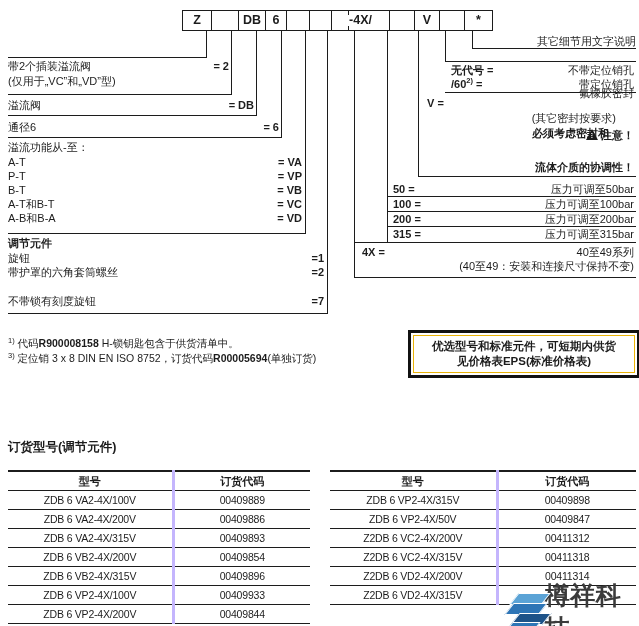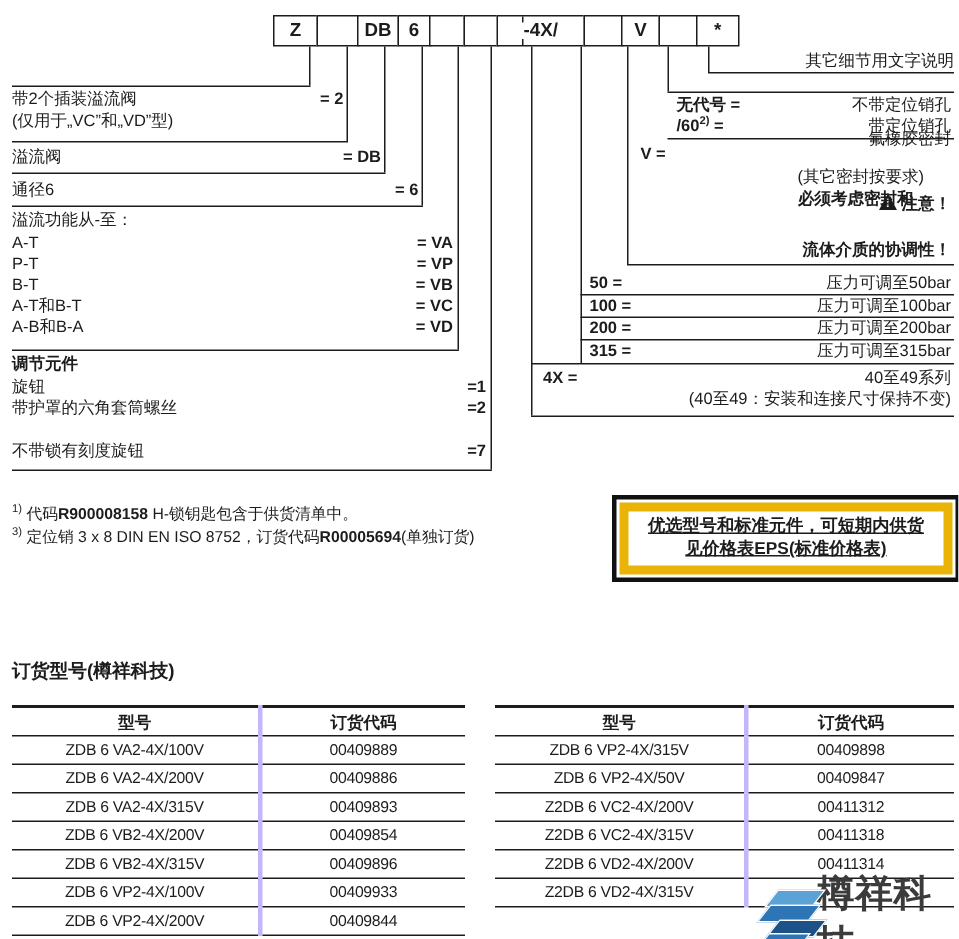--- a/index.html
+++ b/index.html
@@ -18,22 +18,22 @@
         font-size:12.5px;line-height:19px;text-align:center;background:#fff;}
   .cell:first-child{margin-left:0;}
   
   .tri{display:inline-block;position:relative;width:0;height:0;margin-right:3px;
        border-left:6.5px solid transparent;border-right:6.5px solid transparent;
        border-bottom:11px solid #1c1c1c;vertical-align:-1px;}
   .tri i{position:absolute;left:-1.5px;top:3px;color:#fff;font-style:normal;
          font-size:8px;font-weight:bold;line-height:8px;}
   
   .pref-outer{position:absolute;left:408px;top:330px;width:226px;border:3px solid #111;background:#fff;}
-  .pref-inner{border:6px solid #eab308;margin:2px;padding:3px 4px;text-align:center;
-              font-weight:bold;font-size:11.5px;line-height:15px;text-decoration:underline;}
+  .pref-inner{border:1px solid #eab308;margin:2px;padding:3px 4px;text-align:center;
+              font-weight:bold;font-size:11.5px;line-height:15px;}
   
   .ot{position:absolute;border-collapse:collapse;table-layout:fixed;font-size:10.5px;background:#fff;}
   .ot th,.ot td{padding:0;height:18px;text-align:center;border-bottom:1px solid #1c1c1c;
                 font-weight:normal;letter-spacing:-0.2px;overflow:hidden;}
   .ot thead th{font-weight:bold;font-size:11px;letter-spacing:0;}
   .ot .c2{border-left:3px solid #c4b5fd;}
   .ot{border-top:2px solid #1c1c1c;}
   
   .wm{position:absolute;left:504px;top:579px;display:flex;align-items:center;z-index:9;}
   .wm-logo{position:relative;width:44px;height:46px;}
@@ -192,21 +192,21 @@
     <span>定位销 3 x 8 DIN EN ISO 8752，订货代码</span><span class="b">R00005694</span><span>(单独订货)</span>
   </div>
 
   <div class="pref-outer">
     <div class="pref-inner">
       <div>优选型号和标准元件，可短期内供货</div>
       <div>见价格表EPS(标准价格表)</div>
     </div>
   </div>
 
-  <div class="t b" style="left:8px;top:441px;font-size:12.5px">订货型号(樽祥科技)</div>
+  <div class="t b" style="left:8px;top:441px;font-size:12.5px">订货型号(调节元件)</div>
 
   <table class="ot" style="left:8px;top:470px;width:302px">
     <colgroup>
         <col style="width:165px">
         <col style="width:137px">
       </colgroup>
     <thead>
       <tr>
         <th>型号</th>
         <th class="c2">订货代码</th>

